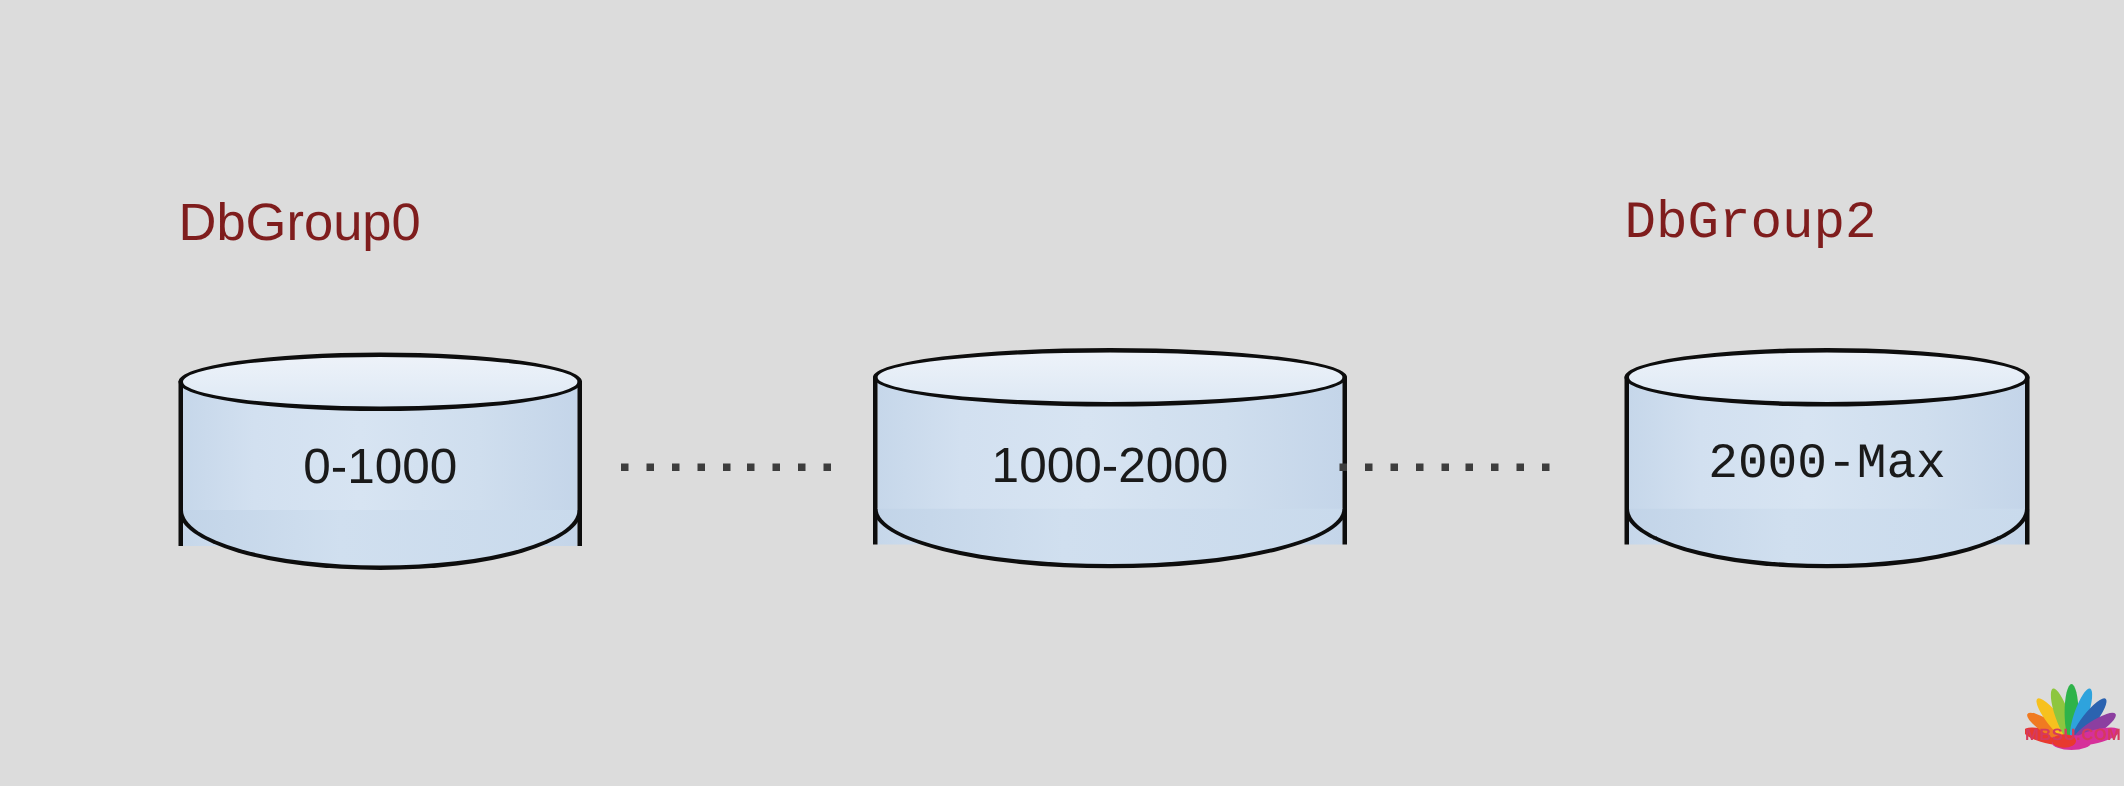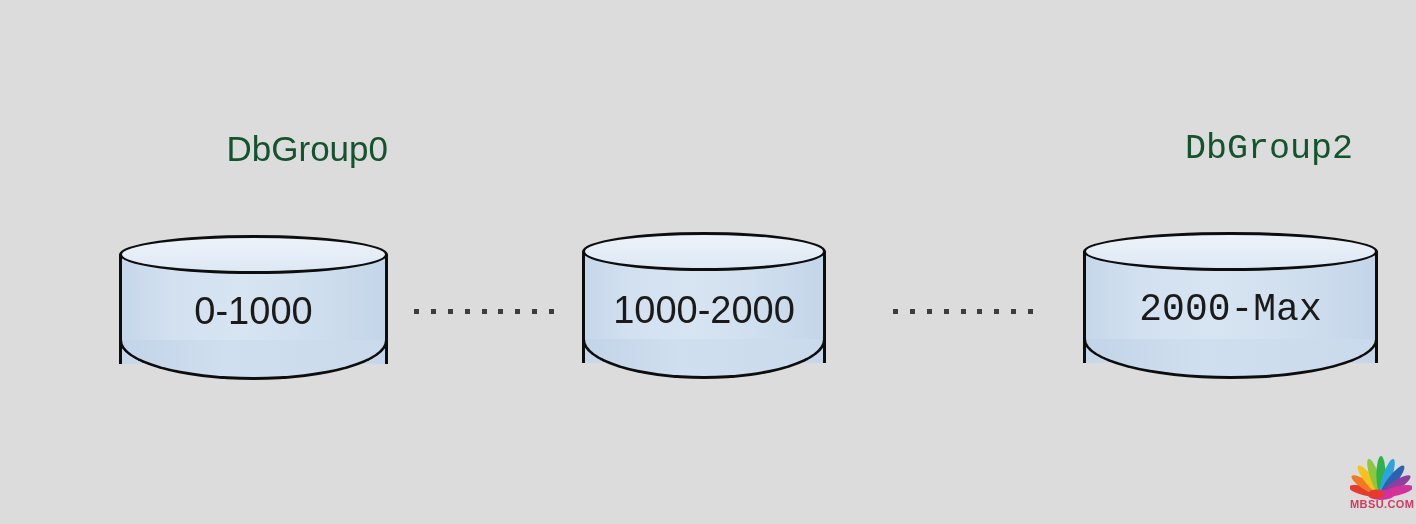--- a/index.html
+++ b/index.html
@@ -21,24 +21,24 @@
   }
 
   
   .db-group {
     position: absolute;
   }
   .group-title {
     position: absolute;
     left: 0;
     width: 100%;
-    text-align: right;
+    text-align: left;
     font-size: 35px;
     line-height: 38px;
-    color: #14532d;
+    color: #7f1d1d;
     letter-spacing: 0px;
     white-space: nowrap;
     user-select: none;
   }
 
   
   .cylinder {
     position: absolute;
   }
   .cyl-body {
@@ -79,21 +79,21 @@
         #e6eef7 45%,
         #dde8f4 100%);
     box-sizing: border-box;
     z-index: 3;
   }
   .cyl-label {
     position: absolute;
     left: 0;
     width: 100%;
     text-align: center;
-    font-size: 38px;
+    font-size: 33px;
     line-height: 36px;
     color: #1a1a1a;
     white-space: nowrap;
     z-index: 4;
     user-select: none;
   }
 
   
   .connector {
     position: absolute;
@@ -117,21 +117,21 @@
   .wm-logo {
     position: absolute;
     left: 0;
     top: 0;
     width: 62px;
     height: 50px;
   }
   .wm-text {
     position: absolute;
     left: 0;
-    top: 46px;
+    top: 32px;
     width: 62px;
     text-align: right;
     font-size: 11px;
     font-weight: bold;
     letter-spacing: 0.4px;
     color: #d53a5e;
     white-space: nowrap;
     user-select: none;
   }
 </style>
@@ -156,21 +156,21 @@
       <span class="dot" style="background: rgb(61, 61, 61);"></span>
       <span class="dot" style="background: rgb(61, 61, 61);"></span>
       <span class="dot" style="background: rgb(61, 61, 61);"></span>
       <span class="dot" style="background: rgb(61, 61, 61);"></span>
       <span class="dot" style="background: rgb(61, 61, 61);"></span>
       <span class="dot" style="background: rgb(61, 61, 61);"></span>
       <span class="dot" style="background: rgb(61, 61, 61);"></span>
     </div>
 
   <div class="db-group" style="left:582px; top:130px; width:270px; height:252px;">
-    <div class="cylinder" style="left:0px; top:102px; width:244px; height:150px;">
+    <div class="cylinder" style="left:0px; top:102px; width:302px; height:150px;padding-left:14px;">
       <div class="cyl-body" style="top: 19px; height: 112px; border-color: rgb(13, 13, 13);"></div>
       <div class="cyl-bottom" style="top: 107px; height: 40px; border-color: rgb(13, 13, 13);"></div>
       <div class="cyl-top" style="top: 0px; height: 39px; border-color: rgb(13, 13, 13);"></div>
       <div class="cyl-label" style="top:60px;">1000-2000</div>
     </div>
   </div>
 
   <div class="connector" style="left:893px; top:308px; width:140px; height:6px;">
       <span class="dot" style="background: rgb(61, 61, 61);"></span>
       <span class="dot" style="background: rgb(61, 61, 61);"></span>
@@ -178,21 +178,21 @@
       <span class="dot" style="background: rgb(61, 61, 61);"></span>
       <span class="dot" style="background: rgb(61, 61, 61);"></span>
       <span class="dot" style="background: rgb(61, 61, 61);"></span>
       <span class="dot" style="background: rgb(61, 61, 61);"></span>
       <span class="dot" style="background: rgb(61, 61, 61);"></span>
       <span class="dot" style="background: rgb(61, 61, 61);"></span>
     </div>
 
   <div class="db-group" style="left:1083px; top:130px; width:270px; height:252px;font-family:Liberation Mono, monospace;">
     <div class="group-title" style="top:0px;">DbGroup2</div>
-    <div class="cylinder" style="left:0px; top:102px; width:270px; height:150px;padding-left:25px;">
+    <div class="cylinder" style="left:0px; top:102px; width:270px; height:150px;">
       <div class="cyl-body" style="top: 19px; height: 112px; border-color: rgb(13, 13, 13);"></div>
       <div class="cyl-bottom" style="top: 107px; height: 40px; border-color: rgb(13, 13, 13);"></div>
       <div class="cyl-top" style="top: 0px; height: 39px; border-color: rgb(13, 13, 13);"></div>
       <div class="cyl-label" style="top:60px;">2000-Max</div>
     </div>
   </div>
 
   <div class="watermark" style="left:1350px; top:452px;">
     <div class="wm-logo">
       <svg viewBox="0 0 62 50" width="62" height="50" aria-hidden="true">

